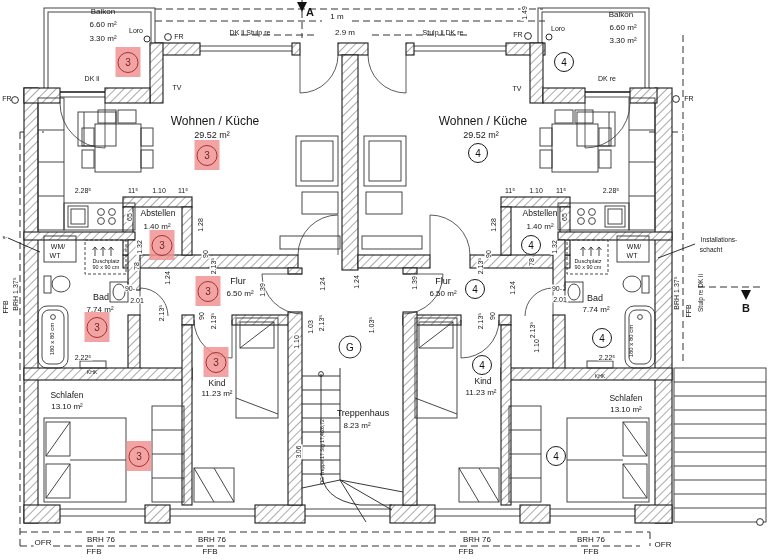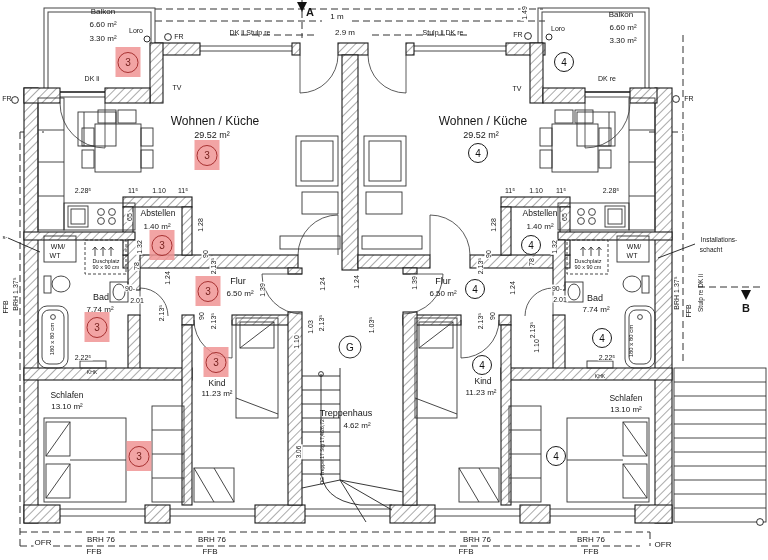--- a/index.html
+++ b/index.html
@@ -448,22 +448,22 @@
 <span class="lbl" style="left:240px;top:294px">6.50 m²</span>
 <span class="lbl s9" style="left:443px;top:281px">Flur</span>
 <span class="lbl" style="left:443px;top:294px">6.50 m²</span>
 
 <span class="lbl s85" style="left:217px;top:383px">Kind</span>
 <span class="lbl" style="left:217px;top:394px">11.23 m²</span>
 <span class="lbl s85" style="left:483px;top:381px">Kind</span>
 <span class="lbl" style="left:481px;top:393px">11.23 m²</span>
 
 <span class="gm" style="left:350px;top:347px">G</span>
-<span class="lbl s9" style="left:346px;top:413px">Treppenhaus</span>
-<span class="lbl" style="left:357px;top:426px">4.62 m²</span>
+<span class="lbl s9" style="left:363px;top:413px">Treppenhaus</span>
+<span class="lbl" style="left:357px;top:426px">8.23 m²</span>
 <span class="lbl rot s5" style="left:322px;top:452px">OG Treppe 17 Stg 17,4/26,72</span>
 <span class="lbl rot dim s65" style="left:299px;top:452px">3.06</span>
 
 <span class="lbl s85" style="left:67px;top:395px">Schlafen</span>
 <span class="lbl" style="left:67px;top:407px">13.10 m²</span>
 <span class="lbl s85" style="left:626px;top:398px">Schlafen</span>
 <span class="lbl" style="left:626px;top:410px">13.10 m²</span>
 
 <span class="lbl dim" style="left:43px;top:543px">OFR</span>
 <span class="lbl dim" style="left:101px;top:540px">BRH 76</span>

